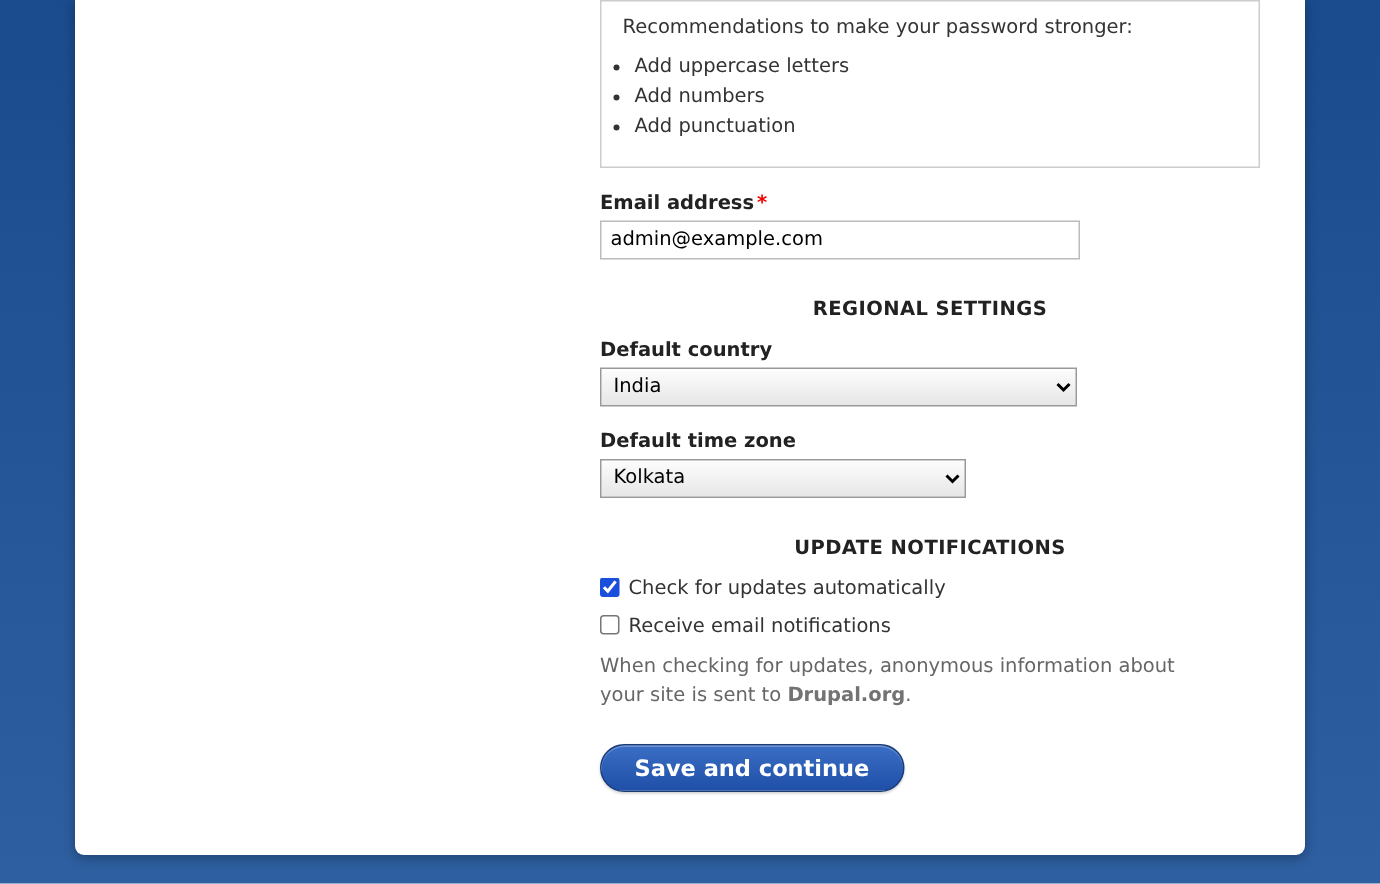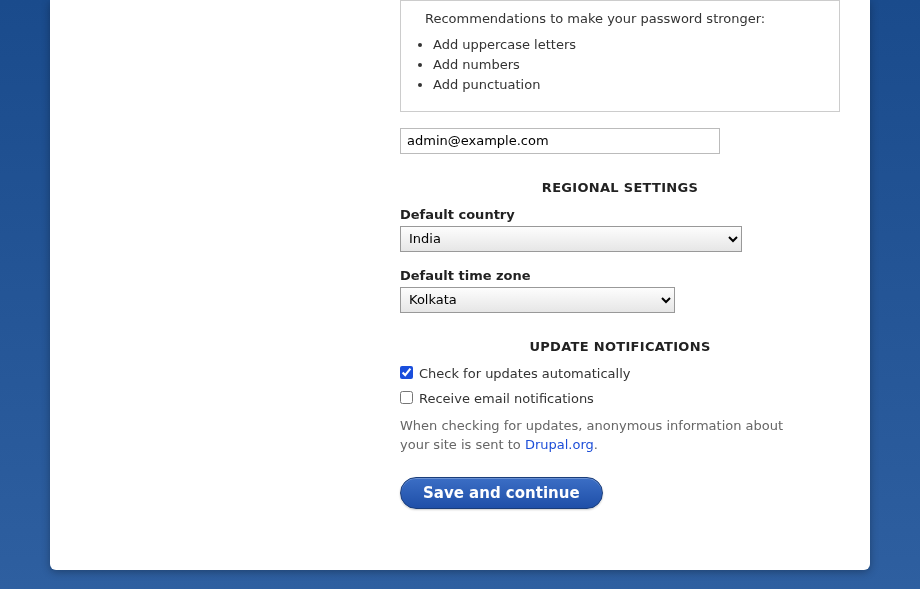--- a/index.html
+++ b/index.html
@@ -18,21 +18,21 @@
   border-radius: 0 0 6px 6px;
   box-shadow: 0 2px 8px rgba(0,0,0,0.3);
   min-height: 570px;
 }
 .content {
   margin-left: 320px;
   padding-top: 0;
 }
 .box {
   border: 1px solid #ccc;
-  padding: 10px 24px 14px;
+  padding: 10px 14px 14px;
   margin-bottom: 16px;
 }
 .box p { margin-bottom: 10px; }
 .box ul { margin-left: 8px; }
 .box li { margin-bottom: 2px; line-height: 1.4; }
 .label {
   font-weight: bold;
   color: #222;
   margin-bottom: 4px;
   display: block;
@@ -59,37 +59,37 @@
 }
 .field-group { margin-bottom: 16px; }
 select {
   padding: 3px 4px;
   border: 1px solid #999;
   background: linear-gradient(#fdfdfd, #e6e6e6);
   font-family: inherit;
   font-size: 13px;
   height: 26px;
 }
-.select-wide { width: 342px; }
-.select-med { width: 275px; }
+.select-wide { width: 318px; }
+.select-med { width: 244px; }
 .checkbox-row {
   margin-bottom: 10px;
   display: flex;
   align-items: flex-start;
 }
 .checkbox-row input { margin-right: 6px; accent-color: #1a4edc; }
 .checkbox-row label { cursor: pointer; }
 .helptext {
   color: #666;
   font-size: 13px;
   line-height: 1.5;
   margin-top: 6px;
   max-width: 400px;
 }
-.helptext a { color: #1d4ed8; text-decoration: none; }
+.helptext a { color: #737373; text-decoration: none; font-weight: bold; }
 .submit-btn {
   margin-top: 22px;
   background: linear-gradient(#3b6ec5, #1f4fa8);
   color: #fff;
   border: 1px solid #1a3d7a;
   border-radius: 18px;
   padding: 6px 22px;
   font-size: 15px;
   font-weight: bold;
   font-family: inherit;
@@ -106,20 +106,23 @@
     <div class="box">
       <p>Recommendations to make your password stronger:</p>
       <ul>
         <li>Add uppercase letters</li>
         <li>Add numbers</li>
         <li>Add punctuation</li>
       </ul>
     </div>
 
     <div class="field-group">
+      <label class="label">
+        <span>Email address</span><span class="req">*</span>
+      </label>
       <input type="text" class="text-input" value="admin@example.com" style="">
     </div>
 
     <div class="section-head">REGIONAL SETTINGS</div>
 
     <div class="field-group">
       <label class="label">Default country</label>
       <select class="select-wide">
         <option>India</option>
       </select>

